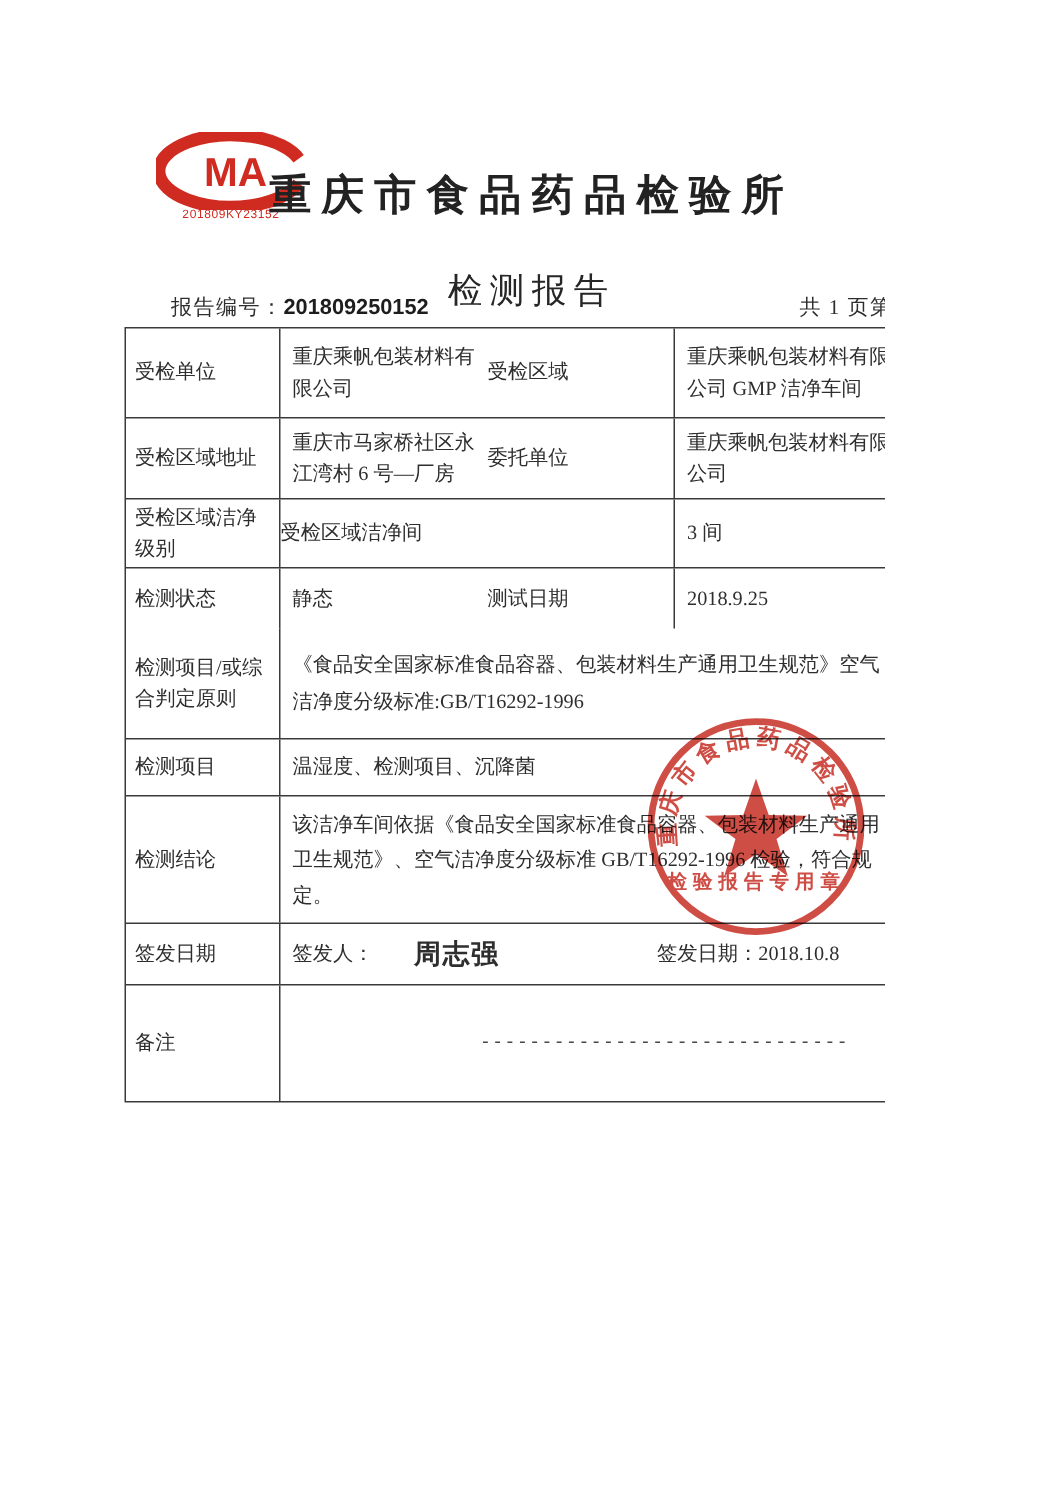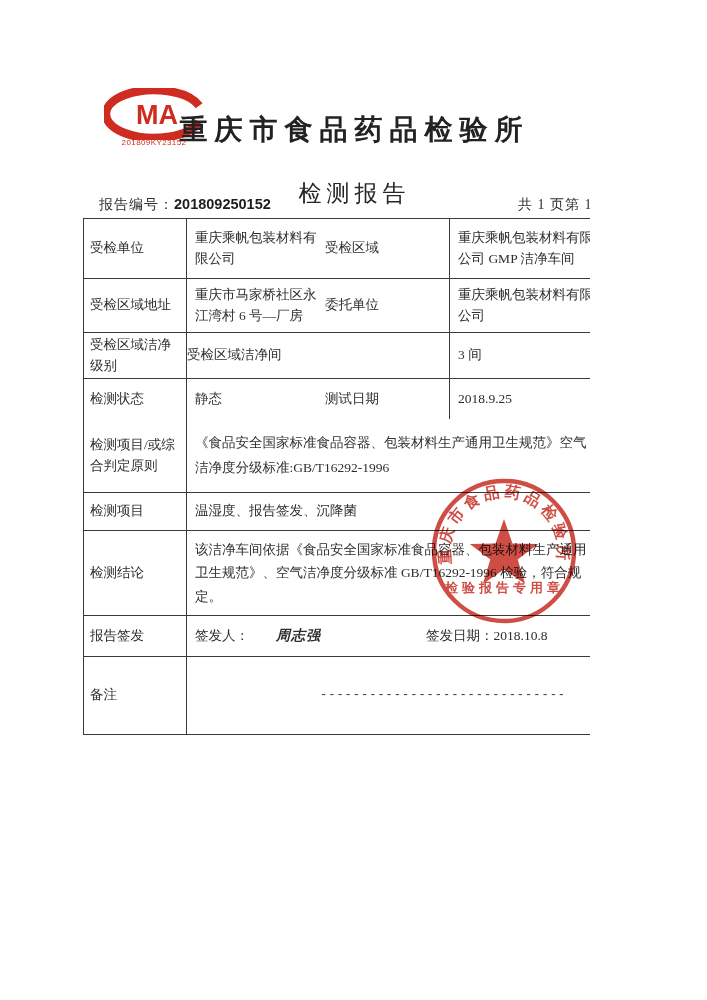--- a/index.html
+++ b/index.html
@@ -8,40 +8,40 @@
     font-family:"Liberation Serif","DejaVu Serif",serif;color:#2e2e2e;
   }
   
   .logo-wrap{position:absolute;left:104px;top:88px;width:100px;text-align:center;}
   .logo-svg{display:block;margin:0 auto;}
   .cert-no{font-family:"Liberation Sans","DejaVu Sans",sans-serif;font-size:8px;color:#cf2b20;letter-spacing:.4px;margin-top:-2px;}
   .org-title{position:absolute;left:97px;top:111px;width:515px;text-align:center;
     font-size:28px;letter-spacing:7px;font-weight:600;color:#222;}
   .doc-title{position:absolute;left:97px;top:178px;width:515px;text-align:center;
     font-size:23px;letter-spacing:5px;font-weight:500;color:#262626;}
-  .report-line{position:absolute;left:99px;top:196px;width:513px;display:flex;justify-content:space-between;
+  .report-line{position:absolute;left:114px;top:196px;width:513px;display:flex;justify-content:space-between;
     font-size:14px;align-items:flex-start;}
   .report-no-label{letter-spacing:1px;}
   .report-no{font-family:"Liberation Sans","DejaVu Sans",sans-serif;font-weight:bold;font-size:14.5px;color:#1d1d1d;}
   .page-info{font-size:14px;letter-spacing:1px;}
   
   .tbl{position:absolute;left:83px;top:218px;width:515px;border:1.5px solid #3a3a3a;box-sizing:border-box;background:transparent;}
   .row{display:flex;box-sizing:border-box;border-bottom:1.5px solid #3a3a3a;font-size:13.5px;line-height:1.5;}
   .row:last-child{border-bottom:none;}
   .row.noline{border-bottom:none;}
   .c-label{width:103px;box-sizing:border-box;border-right:1.5px solid #3a3a3a;
     padding:2px 4px 2px 6px;display:flex;align-items:center;}
   .c-mid{width:263px;box-sizing:border-box;border-right:1.5px solid #3a3a3a;display:flex;}
   .c-mid .val{flex:1;padding:2px 2px 2px 8px;display:flex;align-items:center;}
   .c-mid .lab2{width:122px;padding:2px 2px 2px 0;display:flex;align-items:center;}
   .c-right{flex:1;box-sizing:border-box;padding:2px 4px 2px 8px;display:flex;align-items:center;}
   .c-wide{flex:1;box-sizing:border-box;padding:4px 8px;display:flex;align-items:center;line-height:1.8;}
   .c-wide.conclusion{line-height:1.75;}
   .sign-row{display:flex;align-items:center;width:100%;gap:27px;}
-  .signer-name{font-weight:700;font-style:italic;font-size:14px;letter-spacing:1px;text-align:center;}
+  .signer-name{font-weight:700;font-size:18px;letter-spacing:1px;text-align:center;}
   .issue-date{margin-left:78px;}
   .remark-dashes{margin-left:125px;letter-spacing:1px;font-family:"Liberation Mono","DejaVu Sans Mono",monospace;font-size:12px;color:#3a3a3a;}
   
   .stamp{position:absolute;left:429px;top:476px;width:150px;height:150px;
     mix-blend-mode:multiply;opacity:.88;pointer-events:none;}
 </style>
 </head>
 <body>
 
 <div class="page">
@@ -101,30 +101,30 @@
       <div class="c-right">2018.9.25</div>
     </div>
 
     <div class="row" style="height:74px;">
       <div class="c-label">检测项目/或综合判定原则</div>
       <div class="c-wide">《食品安全国家标准食品容器、包装材料生产通用卫生规范》空气洁净度分级标准:GB/T16292-1996</div>
     </div>
 
     <div class="row" style="height:38px;">
       <div class="c-label">检测项目</div>
-      <div class="c-wide">温湿度、报告签发、沉降菌</div>
+      <div class="c-wide">温湿度、检测项目、沉降菌</div>
     </div>
 
     <div class="row" style="height:85px;">
       <div class="c-label">检测结论</div>
       <div class="c-wide conclusion">该洁净车间依据《食品安全国家标准食品容器、包装材料生产通用卫生规范》、空气洁净度分级标准 GB/T16292-1996 检验，符合规定。</div>
     </div>
 
     <div class="row" style="height:41px;">
-      <div class="c-label">报告签发</div>
+      <div class="c-label">签发日期</div>
       <div class="c-wide">
         <div class="sign-row">
           <span>签发人：</span>
             <span class="signer-name">周志强</span>
           <span class="issue-date"><span>签发日期：</span><span>2018.10.8</span></span>
         </div>
       </div>
     </div>
 
     <div class="row" style="height:77px;">

